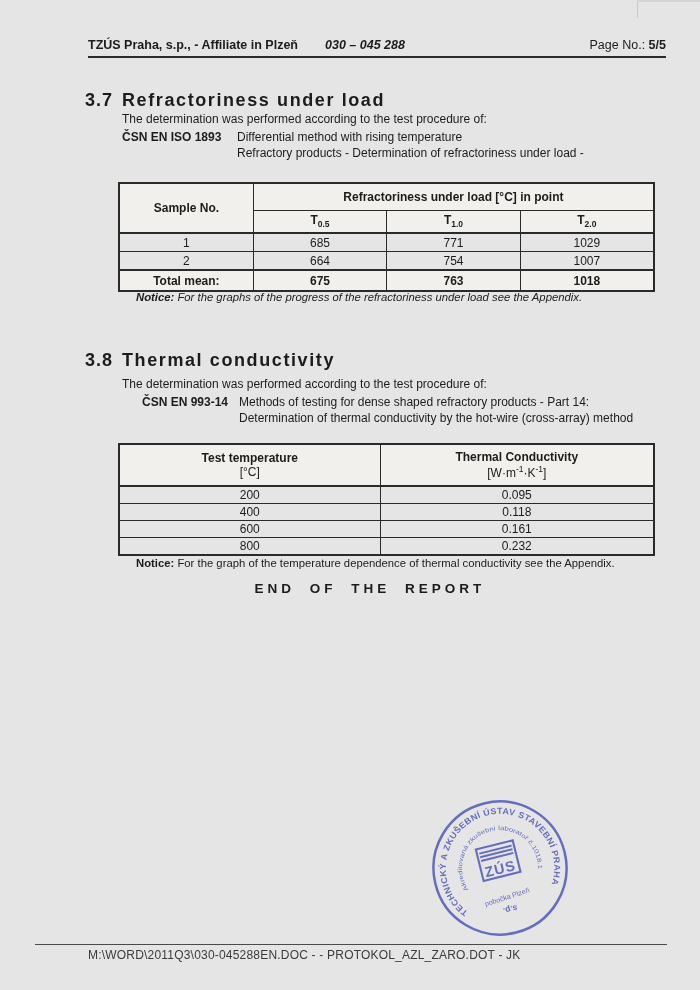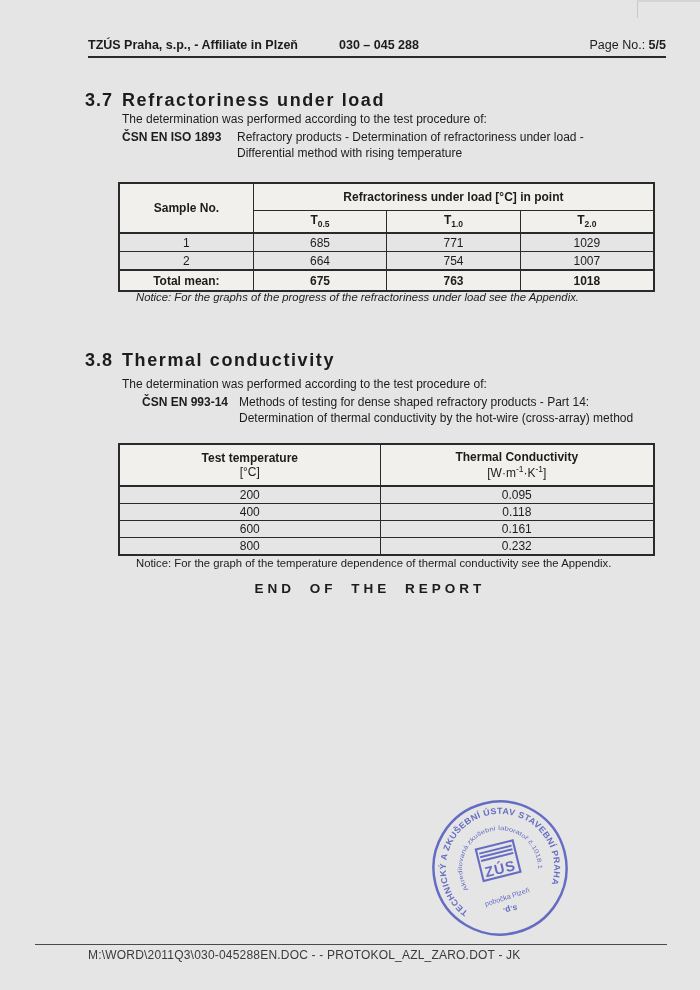--- a/index.html
+++ b/index.html
@@ -7,21 +7,21 @@
     position:relative;width:700px;height:990px;background:#e5e5e5;
     font-family:"Liberation Sans", sans-serif;color:#1c1c1c;overflow:hidden;
   }
   
   .corner-artifact{position:absolute;right:0;top:0;width:62px;height:16px;
     border-left:1px solid #c9c9c9;border-top:2px solid #d4d4d4;}
   
   .hdr{position:absolute;left:88px;top:38px;width:578px;display:flex;align-items:baseline;
     border-bottom:2px solid #2b2b2b;padding-bottom:4px;font-size:12.5px;}
   .hdr .company{font-weight:700;}
-  .hdr .num{font-weight:700;margin-left:41px;}
+  .hdr .num{font-weight:700;margin-left:27px;font-style:italic;}
   .hdr .pg{margin-left:auto;}
   .hdr .pgval{font-weight:700;}
   
   .sec{position:absolute;left:85px;display:flex;font-size:18px;font-weight:700;}
   .sec .no{width:37px;letter-spacing:1px;}
   .sec .ttl{letter-spacing:1.6px;}
   .para{position:absolute;left:122px;font-size:12px;}
   .stdrow{position:absolute;left:122px;display:flex;font-size:12px;line-height:16px;}
   .stdrow .code{font-weight:700;flex:0 0 115px;}
   .stdrow.narrow .code{flex:0 0 97px;}
@@ -36,21 +36,21 @@
   .t1 td.corner{border-bottom:2px solid #2a2a2a;}
   .t1 tr.r-data td{height:17px;}
   .t1 tr.r-total td{height:19px;font-weight:700;background:#f1f0ed;border-top:2px solid #2a2a2a;}
   sub{font-size:8.5px;}
   sup{font-size:8.5px;}
   .t2 tr.r-hd td{height:40px;border-bottom:2px solid #2a2a2a;}
   .t2 .unit{font-weight:400;font-size:12px;}
   .t2 tr.r-data td{height:16px;margin-left:26px;}
   
   .notice{position:absolute;left:136px;font-size:11.3px;}
-  .notice .nl{font-weight:400;}
+  .notice .nl{font-weight:700;}
   .notice.it{font-style:italic;}
   
   .endrep{position:absolute;left:110px;top:581px;width:520px;text-align:center;
     font-weight:700;font-size:13.5px;letter-spacing:4px;word-spacing:7px;}
   
   .stamp{position:absolute;left:424px;top:792px;width:152px;height:152px;}
   
   .frule{position:absolute;left:35px;top:944px;width:632px;border-top:1px solid #4a4a4a;}
   .fpath{position:absolute;left:88px;top:948px;font-size:12px;color:#3b3b3b;letter-spacing:.2px;}
 </style>
@@ -68,22 +68,22 @@
   </div>
 
   <div class="sec" style="top:90px;">
     <span class="no">3.7</span>
     <span class="ttl">Refractoriness under load</span>
   </div>
   <div class="para" style="top:112px;">The determination was performed according to the test procedure of:</div>
   <div class="stdrow" style="top:129px;">
     <span class="code">ČSN EN ISO 1893</span>
     <span class="desc">
+      <div>Differential method with rising temperature</div>
       <div>Refractory products - Determination of refractoriness under load -</div>
-      <div>Differential method with rising temperature</div>
     </span>
   </div>
 
   <table class="tbl t1" style="top:182px;">
     <colgroup>
         <col style="width:25.1%">
         <col style="width:24.95%">
         <col style="width:24.95%">
         <col>
       </colgroup>

